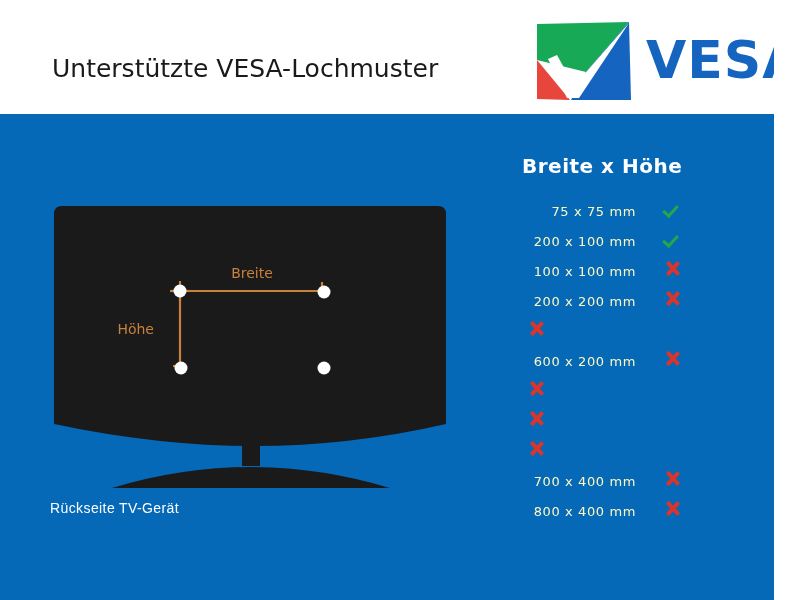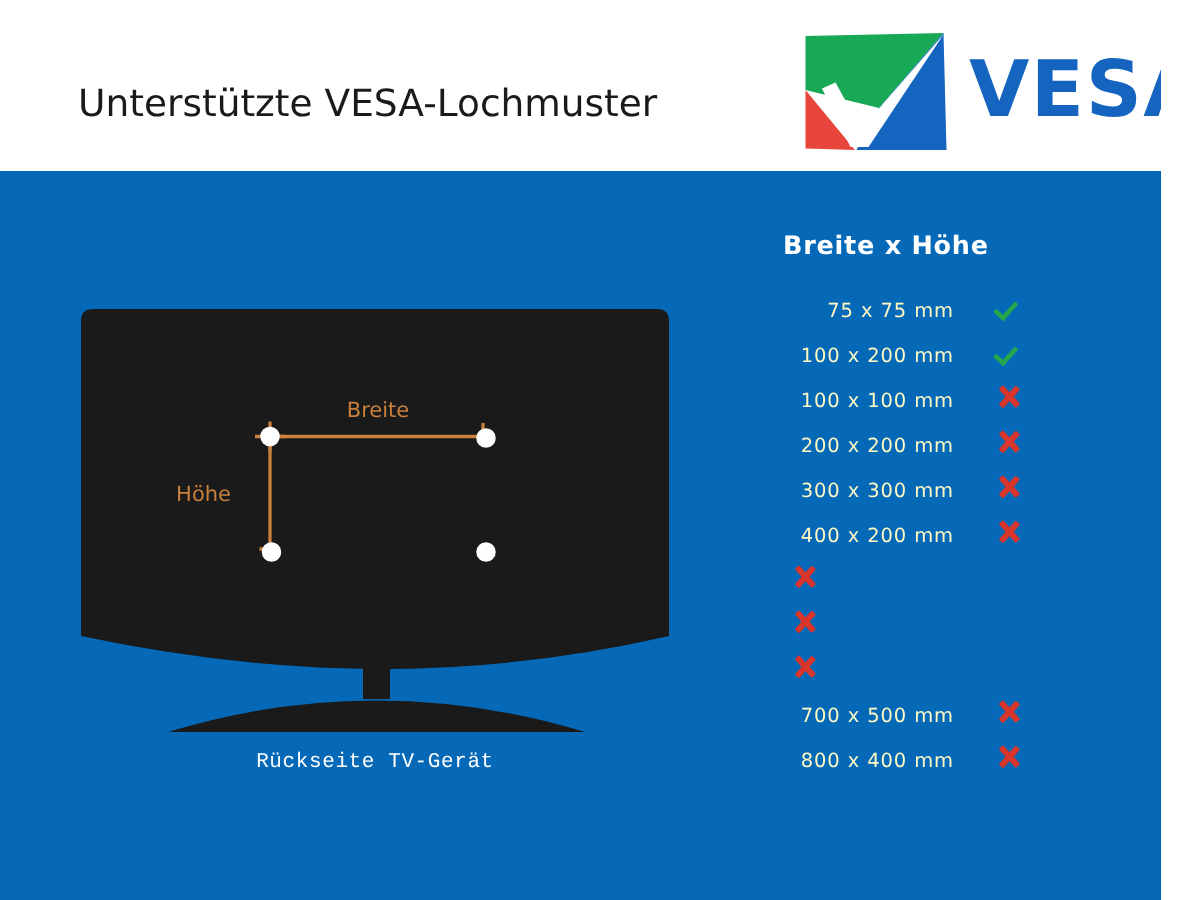--- a/index.html
+++ b/index.html
@@ -76,37 +76,37 @@
     left: 50px;
     top: 82px;
     width: 400px;
     height: 305px;
   }
   #tv-caption {
     position: absolute;
     left: 50px;
     top: 386px;
     width: 400px;
-    text-align: center;
-    font-family: Liberation Mono, monospace;
+    text-align: left;
+    font-family: Liberation Sans, sans-serif;
     font-size: 14px;
     color: #ffffff;
     letter-spacing: 0.4px;
   }
 
   
   #vesa-table {
     position: absolute;
     left: 500px;
     top: 40px;
     width: 220px;
   }
   #table-header {
     font-family: "DejaVu Sans", sans-serif;
-    font-size: 17px;
+    font-size: 20px;
     font-weight: bold;
     color: #ffffff;
     padding-left: 22px;
     margin-bottom: 18px;
     letter-spacing: 0.5px;
   }
   .table-row {
     display: flex;
     align-items: center;
     height: 30px;
@@ -219,50 +219,49 @@
     <div id="tv-caption">Rückseite TV-Gerät</div>
 
     <div id="vesa-table">
       <div id="table-header">Breite x Höhe</div>
       <div id="table-rows">
           <div class="table-row">
             <div class="row-label">75 x 75 mm</div>
             <div class="row-status"><span class="status-yes"></span></div>
           </div>
           <div class="table-row">
-            <div class="row-label">100 x 200 mm</div>
+            <div class="row-label">200 x 100 mm</div>
             <div class="row-status"><span class="status-yes"></span></div>
           </div>
           <div class="table-row">
             <div class="row-label">100 x 100 mm</div>
             <div class="row-status"><span class="status-no"></span></div>
           </div>
           <div class="table-row">
             <div class="row-label">200 x 200 mm</div>
             <div class="row-status"><span class="status-no"></span></div>
           </div>
           <div class="table-row">
-            <div class="row-label">300 x 300 mm</div>
-            <div class="row-status"><span class="status-no"></span></div>
-          </div>
-          <div class="table-row">
-            <div class="row-label">400 x 200 mm</div>
-            <div class="row-status"><span class="status-no"></span></div>
-          </div>
-          <div class="table-row">
-            <div class="row-status"><span class="status-no"></span></div>
-          </div>
-          <div class="table-row">
-            <div class="row-status"><span class="status-no"></span></div>
-          </div>
-          <div class="table-row">
-            <div class="row-status"><span class="status-no"></span></div>
-          </div>
-          <div class="table-row">
-            <div class="row-label">700 x 500 mm</div>
+            <div class="row-status"><span class="status-no"></span></div>
+          </div>
+          <div class="table-row">
+            <div class="row-label">600 x 200 mm</div>
+            <div class="row-status"><span class="status-no"></span></div>
+          </div>
+          <div class="table-row">
+            <div class="row-status"><span class="status-no"></span></div>
+          </div>
+          <div class="table-row">
+            <div class="row-status"><span class="status-no"></span></div>
+          </div>
+          <div class="table-row">
+            <div class="row-status"><span class="status-no"></span></div>
+          </div>
+          <div class="table-row">
+            <div class="row-label">700 x 400 mm</div>
             <div class="row-status"><span class="status-no"></span></div>
           </div>
           <div class="table-row">
             <div class="row-label">800 x 400 mm</div>
             <div class="row-status"><span class="status-no"></span></div>
           </div>
         </div>
     </div>
 
   </div>

